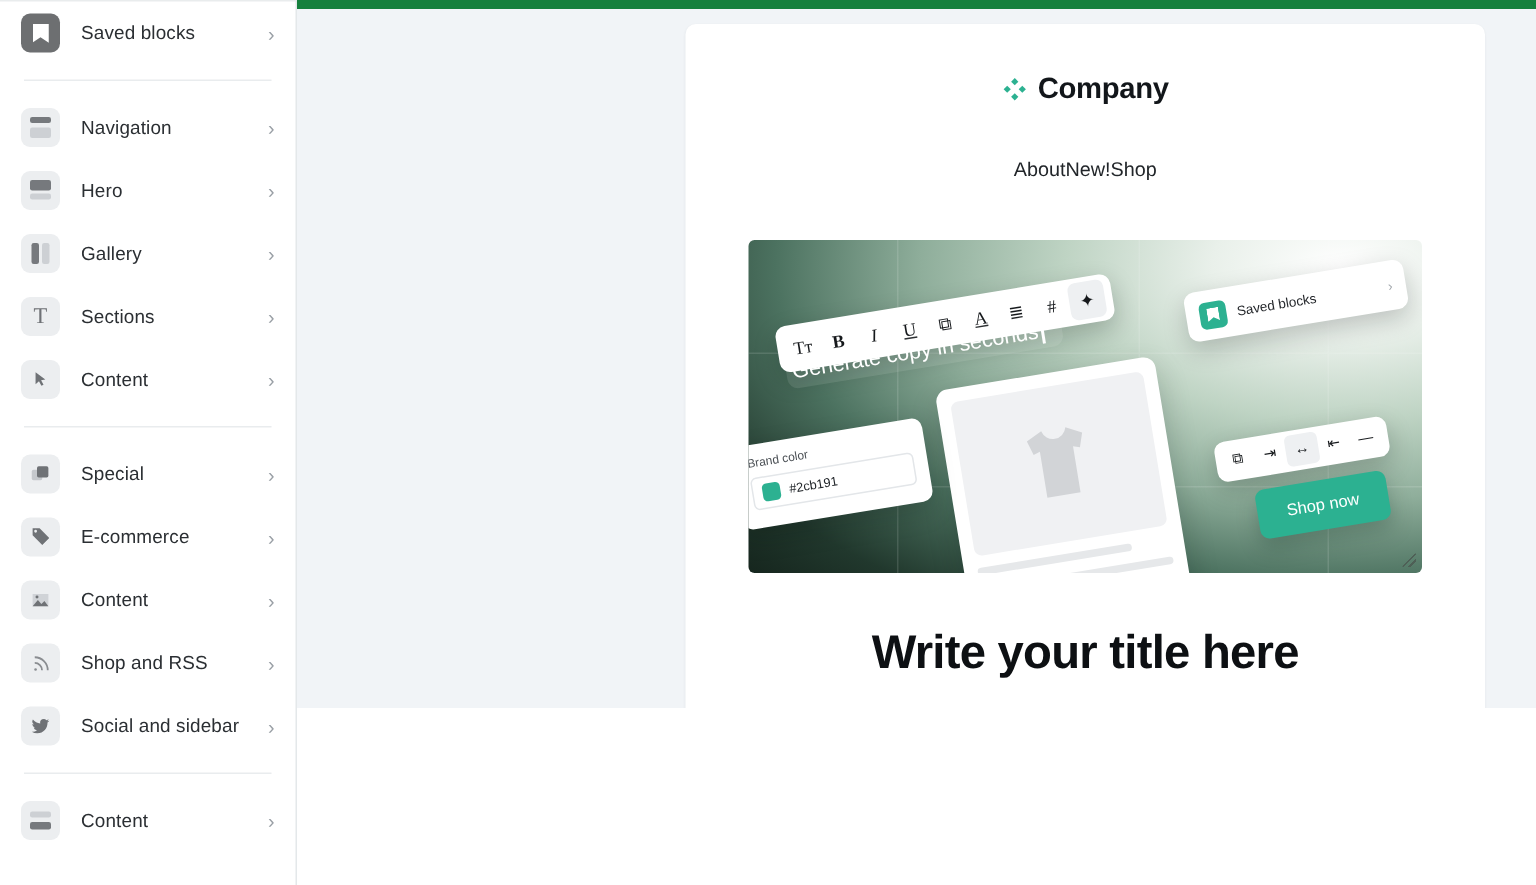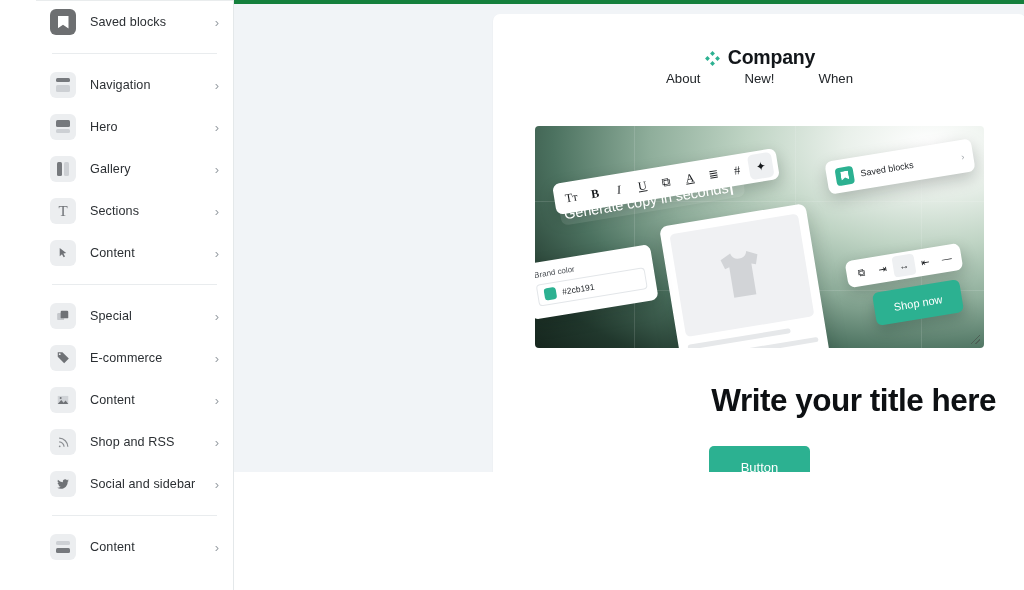--- a/index.html
+++ b/index.html
@@ -2,21 +2,21 @@
 <html><head>
 <meta charset="utf-8">
 <style>
   * { box-sizing: border-box; margin: 0; padding: 0; }
   html, body {
     width: 1024px; height: 590px;
     font-family: "Liberation Sans", sans-serif;
     background: #ffffff;
     overflow: hidden;
   }
-  .app { display: flex; width: 1024px; height: 472px; position: relative; padding-left: 36px; }
+  .app { display: flex; width: 1024px; height: 472px; position: relative; }
 
   
   .sidebar {
     width: 198px; height: 590px;
     background: #ffffff;
     border-top: 1px solid #e9eced;
     border-right: 1px solid #e4e8ea;
     flex: 0 0 198px;
     position: relative;
   }
@@ -71,21 +71,21 @@
   
   .ic-foot-a { top:7px; left:6px; width:14px; height:4px; background:#cdd0d4; border-radius:1.5px; position:absolute;}
   .ic-foot-b { top:14px; left:6px; width:14px; height:5px; background:#76797d; border-radius:1.5px; position:absolute;}
   .ic-txt { font-family: "Liberation Serif", serif; font-size: 15px; color:#6f7276; line-height:1; }
   .ic-svg { display:block; }
 
   
   .canvas {
     flex: 1;
     background: #f1f4f7;
-    border-top: 4px solid #15803d;
+    border-top: 6px solid #15803d;
     position: relative;
     overflow: hidden;
   }
   .email-card {
     position: absolute;
     left: 259px;  
     top: 10px;
     width: 533px;
     height: 600px;
     background: #ffffff;
@@ -93,22 +93,22 @@
     box-shadow: 0 1px 2px rgba(20,30,50,.06);
   }
   .brandbar { padding-top: 32px; text-align: center; }
   .brand {
     display: inline-flex; align-items: center; gap: 7px;
     font-size: 19.5px; font-weight: bold; color: #12161a;
     letter-spacing: -.2px;
   }
   .logo-mark { width: 17px; height: 17px; position: relative; display:inline-block; }
   .nav {
-    margin-top: 0; text-align: center;
-    display: flex; justify-content: center; gap: 44px;
+    margin-top: 32px; text-align: center;
+    display: flex; justify-content: center; 
   }
   .nav a {
     font-size: 13.2px; color: #22262a; text-decoration: none; cursor: pointer;
   }
 
   
   .hero {
     margin: 40px 42px 0 42px;
     height: 222px;
     border-radius: 4px;
@@ -207,21 +207,21 @@
     color:#fff; font-size: 11px; border-radius:6px; font-weight:500;
   }
   .resize-h {
     position:absolute; right:4px; bottom:4px; width:9px; height:9px;
     background: linear-gradient(135deg, transparent 0 45%, #4c5a52 45% 55%, transparent 55% 70%, #4c5a52 70% 80%, transparent 80%);
     opacity:.85;
   }
 
   
   .title {
-    margin: 34px 30px 0 30px; text-align:right;
+    margin: 34px 30px 0 30px; text-align:center;
     font-size: 31.5px; font-weight: bold; color: #0d1013; letter-spacing: -.5px;
     cursor: text;
   }
   .para {
     margin: 17px 42px 0 42px; text-align:center;
     font-size: 13.7px; line-height: 1.73; color: #4a5057;
     cursor: text;
   }
   .btn-wrap { margin-top: 27px; text-align:center; }
   .btn {
@@ -372,21 +372,21 @@
               <path d="M19.1 8.6l3.4 3.4-3.4 3.4-3.4-3.4z"></path>
             </svg>
           </span>
           <span>Company</span>
         </div>
       </div>
 
       <nav class="nav">
         <a>About</a>
         <a>New!</a>
-        <a>When</a>
+        <a>Shop</a>
       </nav>
 
       <div class="hero">
         <div class="hero-grid">
           <i style="left:22%;top:0;width:1px;height:100%"></i>
           <i style="left:58%;top:0;width:1px;height:100%"></i>
           <i style="left:86%;top:0;width:1px;height:100%"></i>
           <i style="top:34%;left:0;height:1px;width:100%"></i>
           <i style="top:74%;left:0;height:1px;width:100%"></i>
         </div>

